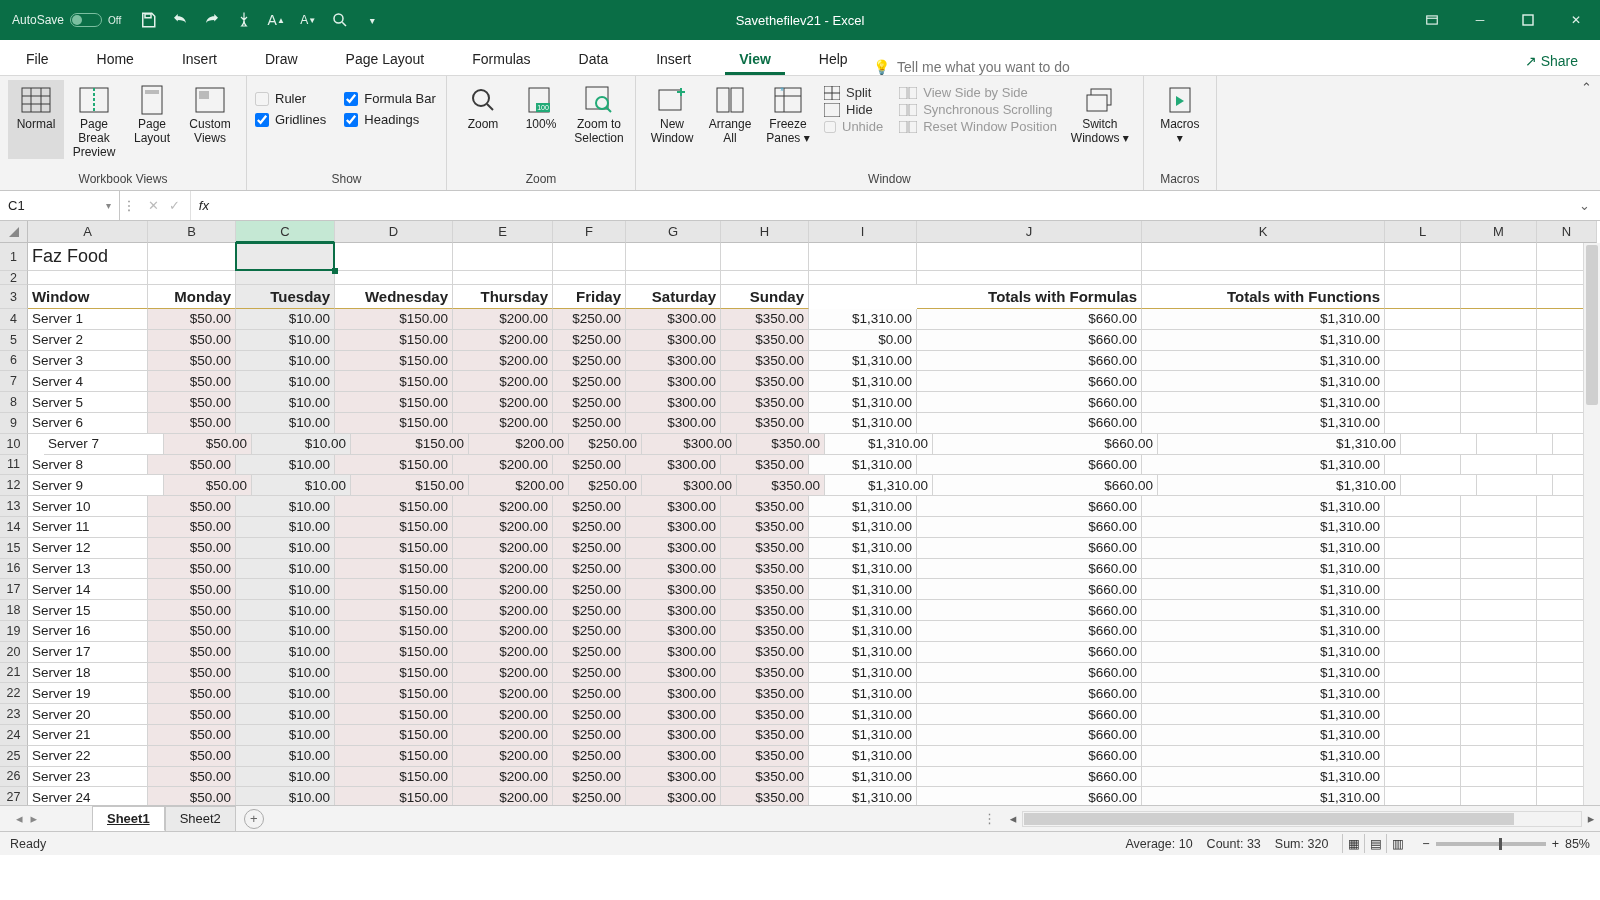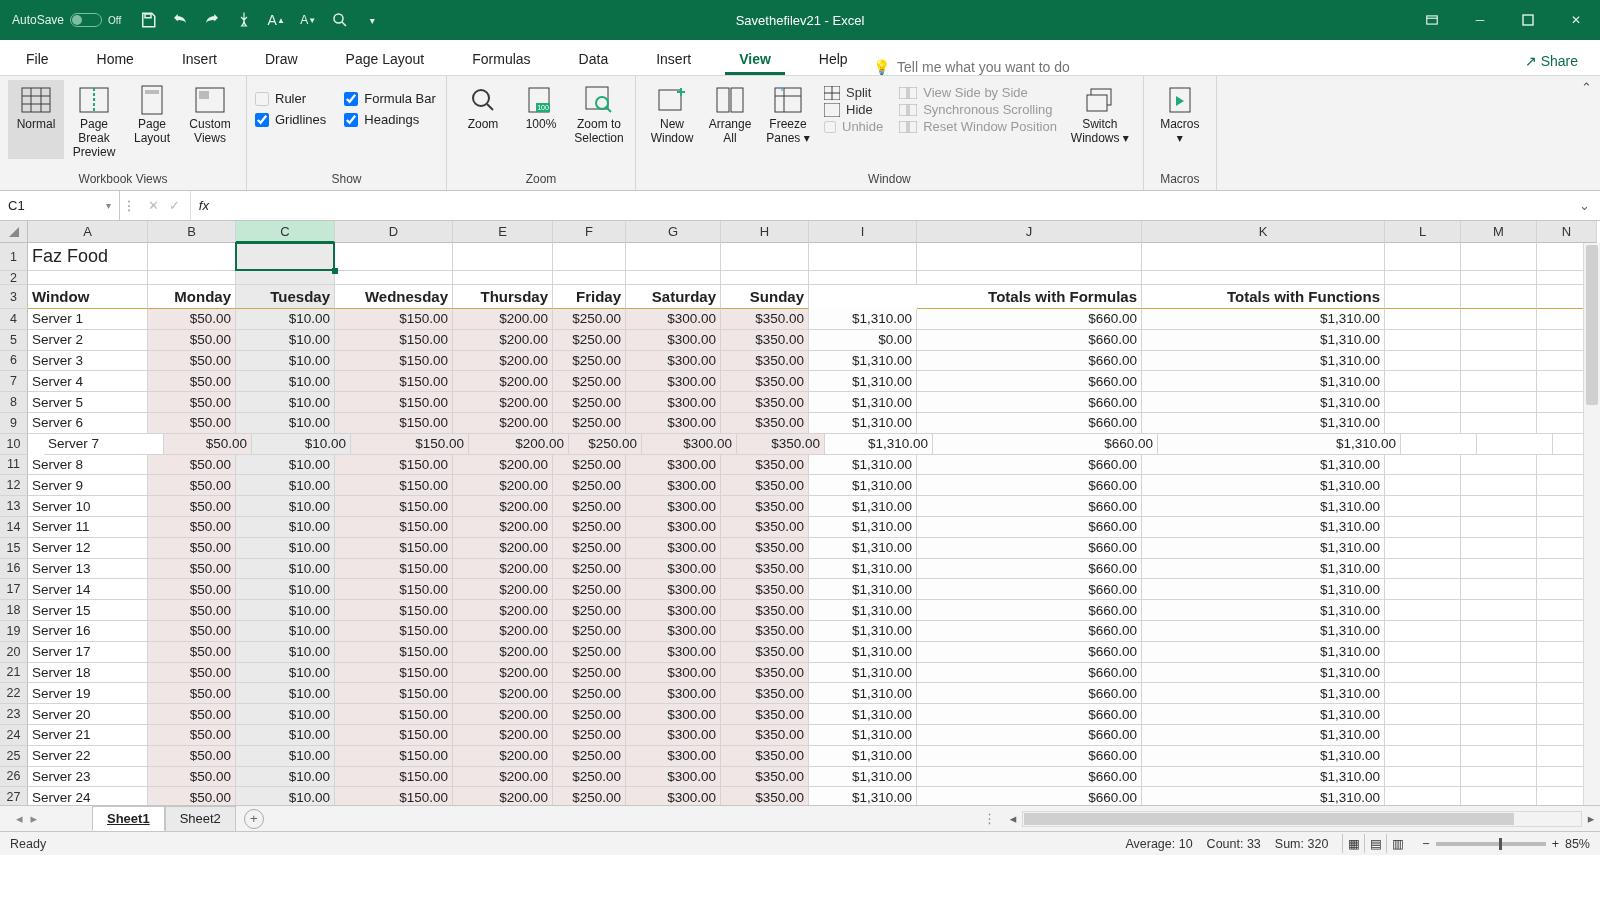--- a/index.html
+++ b/index.html
@@ -581,21 +581,21 @@
         <div class="cell  r in" style="width: 95px;">$300.00</div>
         <div class="cell  r in" style="width: 88px;">$350.00</div>
         <div class="cell  r jc" style="width: 108px;">$1,310.00</div>
         <div class="cell  r jc" style="width: 225px;">$660.00</div>
         <div class="cell  r jc" style="width: 243px;">$1,310.00</div>
         <div class="cell " style="width: 76px;"></div>
         <div class="cell " style="width: 76px;"></div>
         <div class="cell " style="width: 60px;"></div>
       </div>
       <div class="row data">
-        <div class="cell " style="width: 120px;">Server 9</div>
+        <div class="cell " style="width: 136px;">Server 9</div>
         <div class="cell  r in" style="width: 88px;">$50.00</div>
         <div class="cell  colsel r in" style="width: 99px;">$10.00</div>
         <div class="cell  r in" style="width: 118px;">$150.00</div>
         <div class="cell  r in" style="width: 100px;">$200.00</div>
         <div class="cell  r in" style="width: 73px;">$250.00</div>
         <div class="cell  r in" style="width: 95px;">$300.00</div>
         <div class="cell  r in" style="width: 88px;">$350.00</div>
         <div class="cell  r jc" style="width: 108px;">$1,310.00</div>
         <div class="cell  r jc" style="width: 225px;">$660.00</div>
         <div class="cell  r jc" style="width: 243px;">$1,310.00</div>

